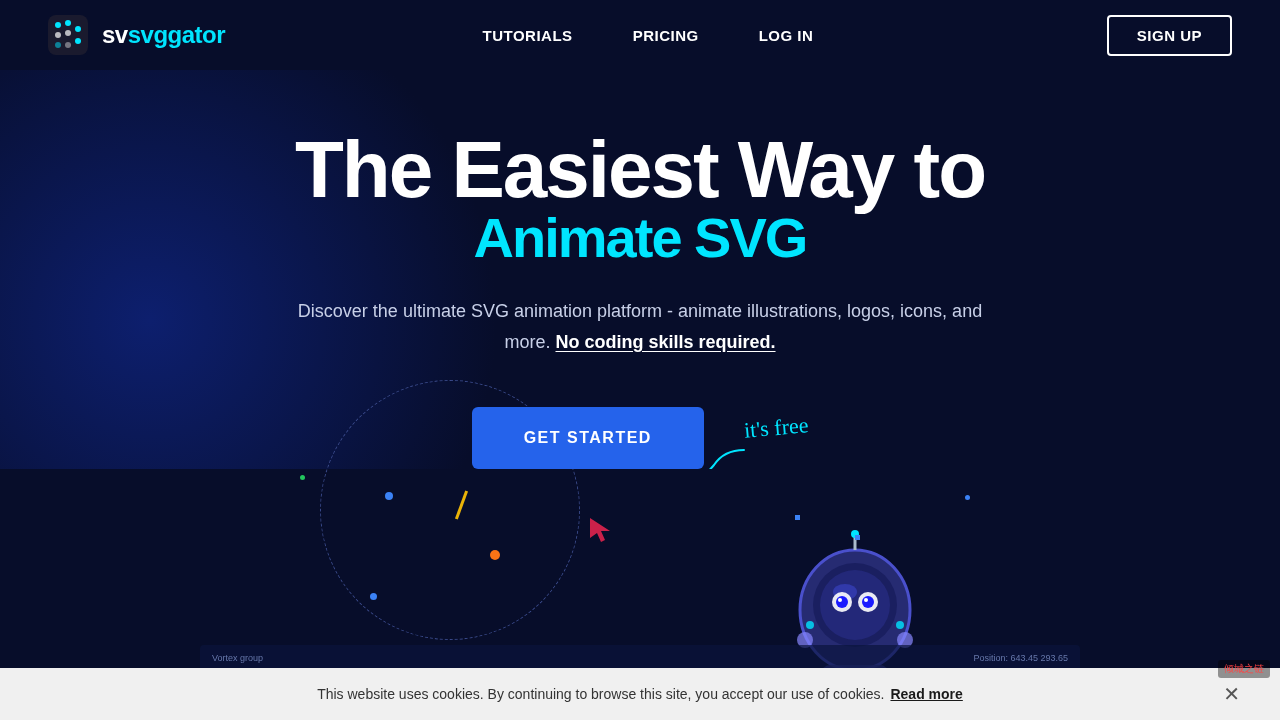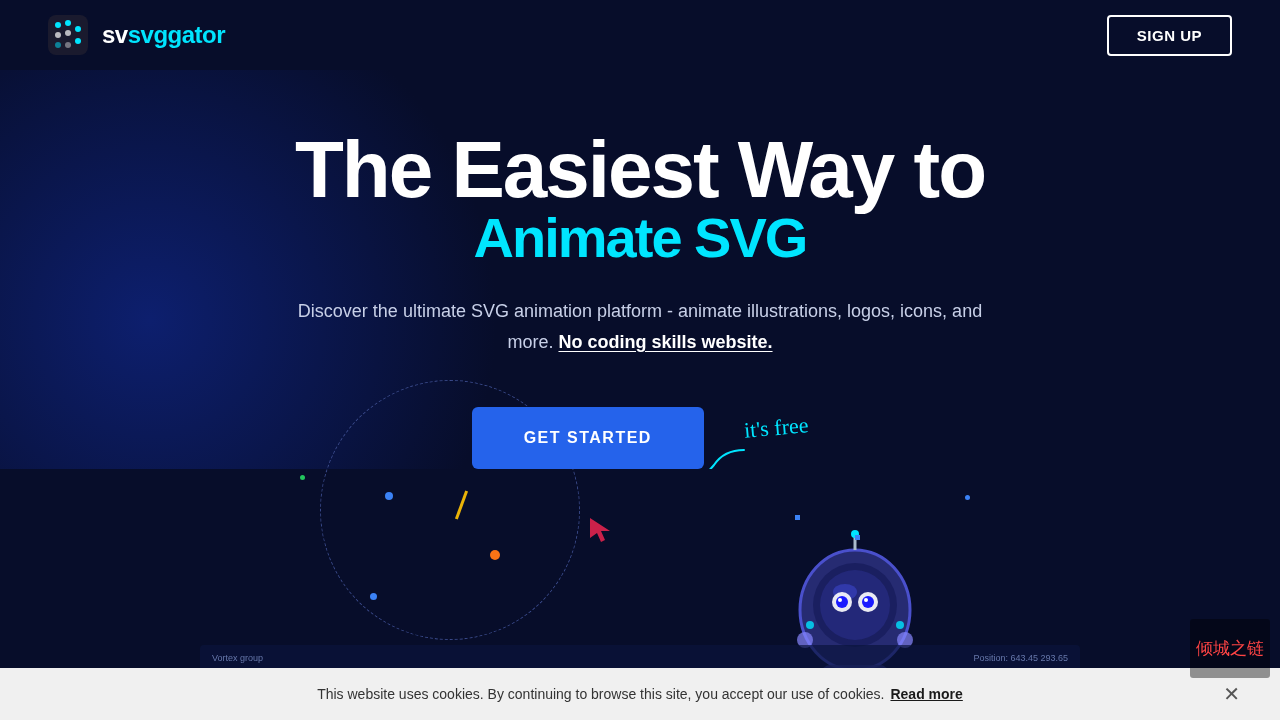--- a/index.html
+++ b/index.html
@@ -298,24 +298,24 @@
       cursor: pointer;
       color: #555;
       font-weight: 300;
     }
 
     
     .watermark {
       position: absolute;
       bottom: 42px;
       right: 10px;
-      font-size: 17px;
+      font-size: 10px;
       color: #ff4444;
       background: rgba(0,0,0,0.4);
-      padding: 18px 6px;
+      padding: 2px 6px;
       border-radius: 3px;
       z-index: 200;
       font-weight: 500;
     }
 
     
     .app-ui-hint {
       position: absolute;
       bottom: 50px;
       left: 200px;
@@ -348,33 +348,38 @@
       <circle cx="30" cy="14" r="3" fill="#00e5ff"></circle>
       <circle cx="30" cy="26" r="3" fill="#00e5ff"></circle>
       <circle cx="10" cy="30" r="3" fill="#00e5ff" opacity="0.5"></circle>
       <circle cx="20" cy="30" r="3" fill="#ffffff" opacity="0.4"></circle>
     </svg>
     <span class="logo-text">
       <span style="color:#ffffff;">sv</span><span style="color:#00e5ff;">svg</span><span>gator</span>
     </span>
   </div>
 
+  <div class="nav-links">
+    <a class="nav-link" href="#">TUTORIALS</a>
+    <a class="nav-link" href="#">PRICING</a>
+    <a class="nav-link" href="#">LOG IN</a>
+  </div>
 
   <div class="nav-actions">
     <button class="btn-signup">SIGN UP</button>
   </div>
 </nav>
 
 <section class="hero">
   <h1 class="hero-title-line1">The Easiest Way to</h1>
   <h1 class="hero-title-line2">Animate SVG</h1>
 
   <p class="hero-subtitle">
     <span>Discover the ultimate SVG animation platform - animate illustrations, logos, icons, and more.</span>
-    <strong class="highlight">No coding skills website.</strong>
+    <strong class="highlight">No coding skills required.</strong>
   </p>
 
   <div class="hero-cta-wrap">
     <button class="btn-get-started">GET STARTED</button>
     <div class="its-free-wrap">
 
       <svg class="arrow-svg" width="55" height="35" viewBox="0 0 55 35">
         <path d="M50 5 Q30 5 20 20 Q10 32 5 30" stroke="#00e5ff" stroke-width="2" fill="none" stroke-linecap="round"></path>
         <path d="M2 26 L5 30 L9 27" stroke="#00e5ff" stroke-width="2" fill="none" stroke-linecap="round" stroke-linejoin="round"></path>
       </svg>

